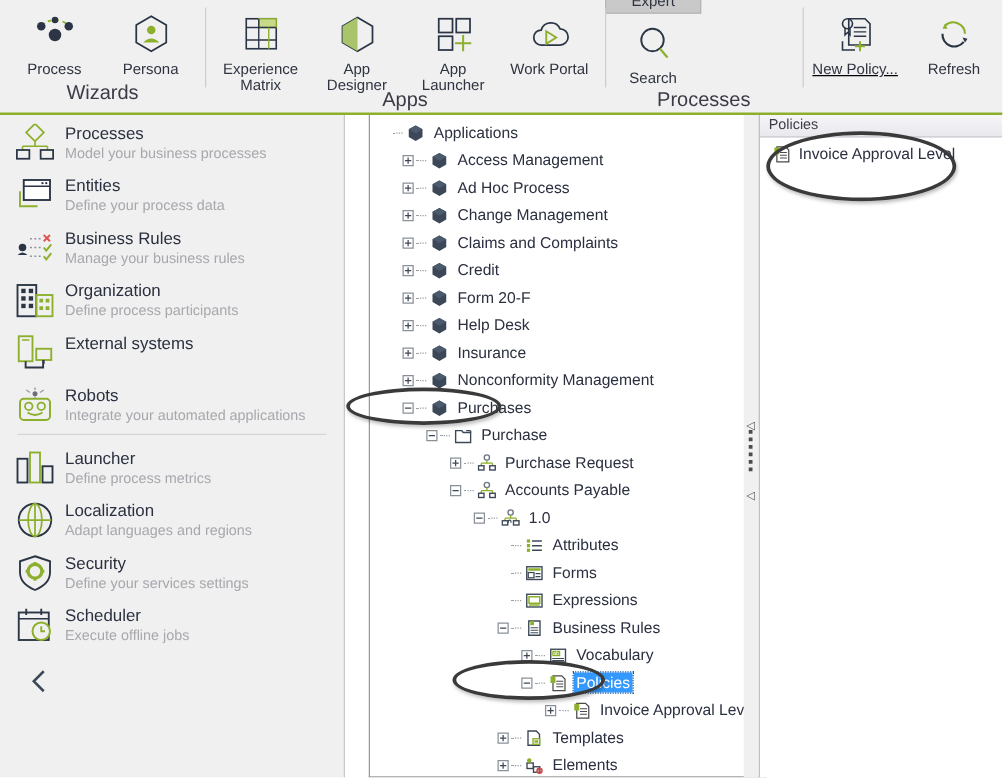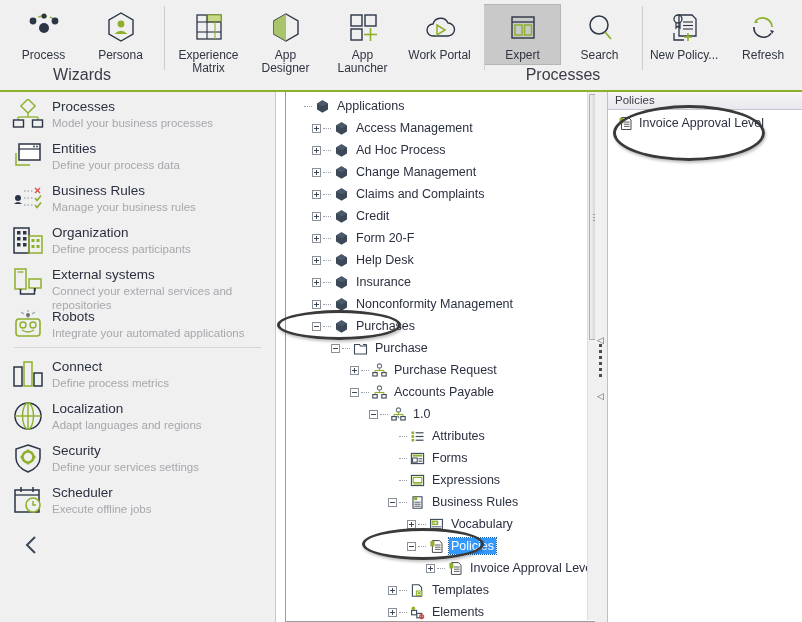--- a/index.html
+++ b/index.html
@@ -43,21 +43,21 @@
     color: #3b3b46;
     padding-bottom: 3px;
   }
   .rbtn {
     width: 77px;
     display: flex; flex-direction: column; align-items: center;
     padding: 4px 2px 2px 2px;
     cursor: default;
     border: 1px solid transparent;
   }
-  .rbtn.wide { width: 88px; }
+  .rbtn.wide { width: 88px; text-decoration: underline; }
   .rbtn.selected {
     background: #c9c9c9;
     border: 1px solid #b5b5b5;
   }
   .rbtn .glyph {
     height: 38px; width: 40px;
     display: flex; align-items: center; justify-content: center;
   }
   .rbtn .rlabel {
     font-size: 12px;
@@ -99,21 +99,21 @@
     height: 1px; background: #d5d5d5;
     margin: 3px 14px 4px 14px;
   }
   .collapse-arrow {
     padding: 14px 0 0 22px;
     cursor: default;
   }
 
   
   .tree-panel {
-    position: absolute; left: 285px; top: 92px;
+    position: absolute; left: 295px; top: 92px;
     width: 318px; height: 530px;
     background: #ffffff;
     border: 1px solid #9a9a9a;
     border-top: none;
     overflow: hidden;
   }
   .tree-scroll { position: relative; padding: 3px 0 0 4px; }
   .trow {
     display: flex; align-items: center;
     height: 22px;
@@ -312,24 +312,25 @@
           <div class="rbtn">
             <span class="glyph">
               <svg width="36" height="34" viewBox="0 0 36 34">
                 <path d="M11 25 A6 6 0 0 1 11 13 A8 8 0 0 1 26 12 A6.5 6.5 0 0 1 26 25 Z" fill="none" stroke="#2b3545" stroke-width="1.4"></path>
                 <polygon points="15,14 23,19 15,24" fill="none" stroke="#8cb02c" stroke-width="1.5"></polygon>
               </svg>
             </span>
             <span class="rlabel">Work Portal</span>
           </div>
         </div>
+        <div class="rgroup-label">Apps</div>
       </div>
 
       <div class="rgroup" style="width:158px;">
-        <div class="rgroup-items" style="justify-content:flex-start;">
+        <div class="rgroup-items" style="justify-content:flex-end;flex-direction:column;">
           <div class="rbtn selected">
             <span class="glyph">
               <svg width="36" height="34" viewBox="0 0 36 34">
                 <rect x="7" y="6" width="22" height="21" fill="none" stroke="#2b3545" stroke-width="1.4"></rect>
                 <line x1="7" y1="11" x2="29" y2="11" stroke="#2b3545" stroke-width="1.3"></line>
                 <rect x="10" y="14" width="7" height="10" fill="none" stroke="#8cb02c" stroke-width="1.5"></rect>
                 <rect x="19.5" y="14" width="7" height="10" fill="none" stroke="#8cb02c" stroke-width="1.5"></rect>
               </svg>
             </span>
             <span class="rlabel">Expert</span>
@@ -472,21 +473,20 @@
         <svg width="32" height="30" viewBox="0 0 32 30">
           <rect x="3" y="2" width="11" height="20" fill="none" stroke="#8cb02c" stroke-width="1.5"></rect>
           <line x1="5.5" y1="5" x2="11.5" y2="5" stroke="#8cb02c" stroke-width="1.3"></line>
           <rect x="17" y="12" width="12" height="9" fill="none" stroke="#8cb02c" stroke-width="1.5"></rect>
           <path d="M8.5 22 v5 h14 v-6" fill="none" stroke="#2b3545" stroke-width="1.5"></path>
           <line x1="23" y1="21" x2="23" y2="24" stroke="#2b3545" stroke-width="1.4"></line>
         </svg>
       </span>
       <span class="side-text">
         <span class="side-title" style="display:block">External systems</span>
-        <span class="side-sub" style="display:block">Connect your external services and repositories</span>
       </span>
     </div>
 
     <div class="side-item">
       <span class="side-ico">
         <svg width="32" height="30" viewBox="0 0 32 30">
           <circle cx="16" cy="6" r="2" fill="#6a6f78"></circle>
           <g stroke="#9aa0a8" stroke-width="1.2">
             <line x1="9" y1="3" x2="12" y2="5"></line>
               <line x1="23" y1="3" x2="20" y2="5"></line>
@@ -509,21 +509,21 @@
 
     <div class="side-item">
       <span class="side-ico">
         <svg width="32" height="30" viewBox="0 0 32 30">
           <rect x="2" y="8" width="8" height="19" fill="none" stroke="#2b3545" stroke-width="1.5"></rect>
           <rect x="12" y="3" width="8" height="24" fill="none" stroke="#8cb02c" stroke-width="1.5"></rect>
           <rect x="22" y="14" width="8" height="13" fill="none" stroke="#2b3545" stroke-width="1.5"></rect>
         </svg>
       </span>
       <span class="side-text">
-        <span class="side-title" style="display:block">Connect</span>
+        <span class="side-title" style="display:block">Launcher</span>
         <span class="side-sub" style="display:block">Define process metrics</span>
       </span>
     </div>
 
     <div class="side-item">
       <span class="side-ico">
         <svg width="32" height="30" viewBox="0 0 32 30">
           <circle cx="16" cy="15" r="13" fill="none" stroke="#2b3545" stroke-width="1.5"></circle>
           <ellipse cx="16" cy="15" rx="5.5" ry="13" fill="none" stroke="#8cb02c" stroke-width="1.4"></ellipse>
           <line x1="3" y1="15" x2="29" y2="15" stroke="#8cb02c" stroke-width="1.4"></line>

